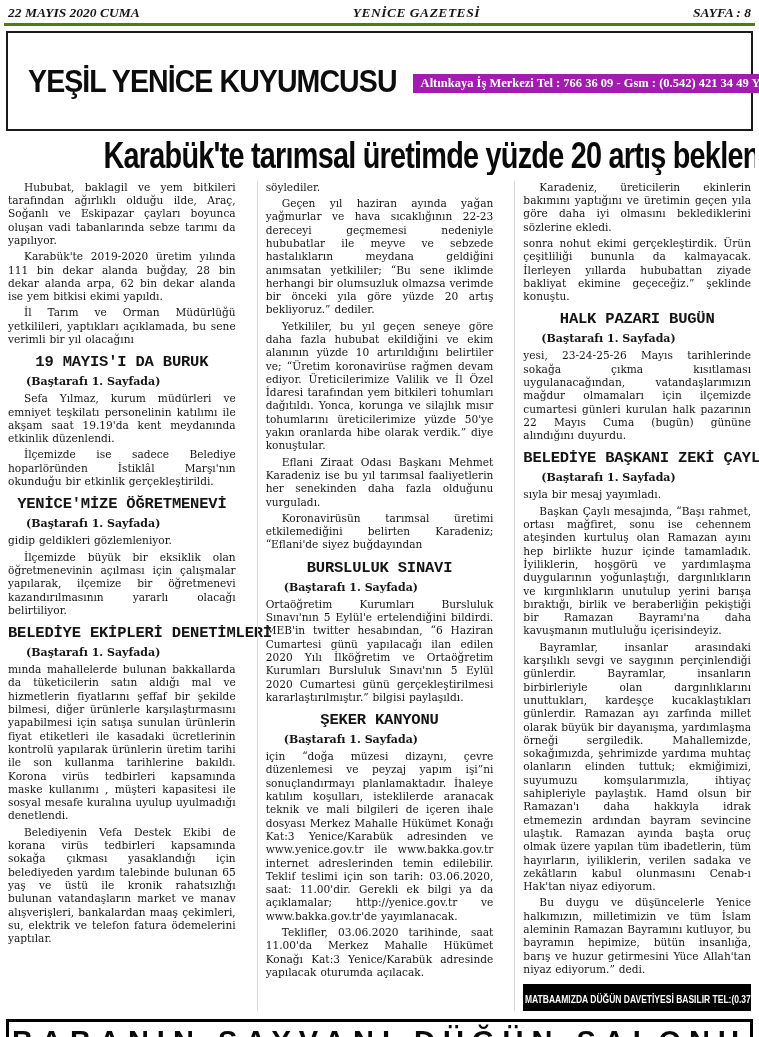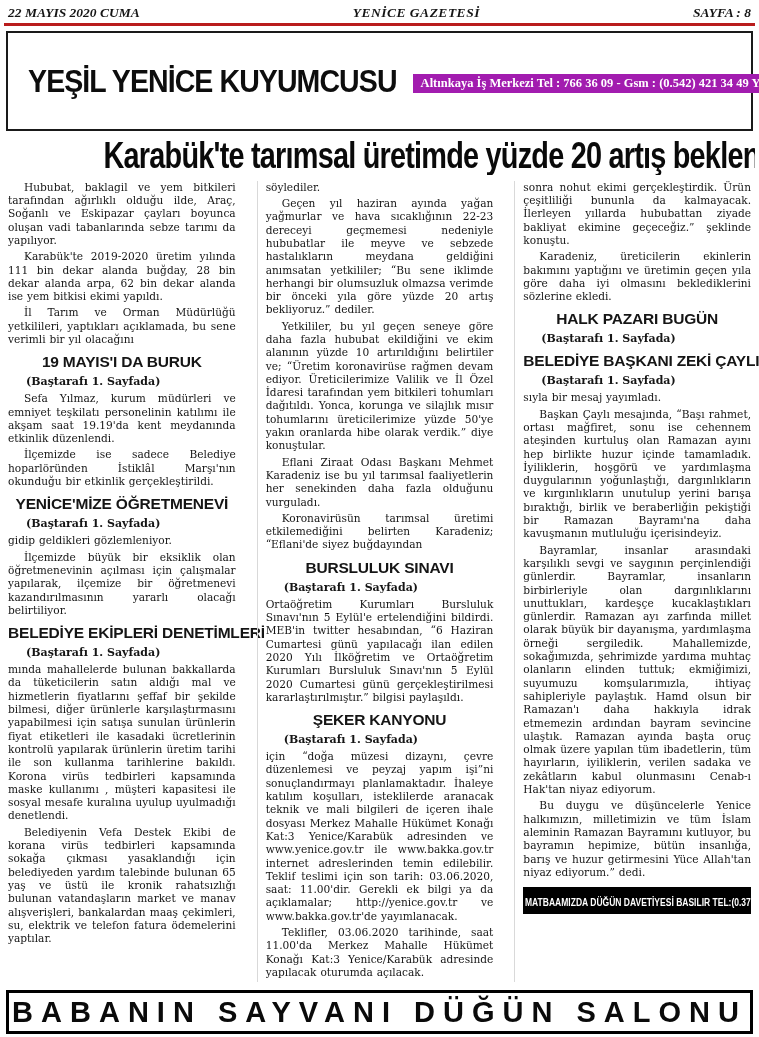--- a/index.html
+++ b/index.html
@@ -2,21 +2,21 @@
 <html lang="tr"><head>
 <meta charset="utf-8">
 <style>
   html,body{margin:0;padding:0;background:#fff;}
   body{width:759px;font-family:"DejaVu Serif",serif;color:#151515;-webkit-font-smoothing:antialiased;}
   .page{width:759px;padding:2px 4px;box-sizing:border-box;background:#fff;}
 
   
   .masthead{display:flex;justify-content:space-between;align-items:flex-end;
     font-family:"Liberation Serif",serif;font-weight:bold;font-style:italic;
-    font-size:13.5px;padding:3px 4px 2px;border-bottom:3px solid #b91c1c;}
+    font-size:13.5px;padding:3px 4px 2px;border-bottom:3px solid #4d7c0f;}
   .masthead .center{letter-spacing:.5px;}
 
   
   .top-ad{border:2px solid #1a1a1a;margin:5px 2px 4px;display:flex;align-items:stretch;height:96px;background:#fff;}
   .top-ad .jewel{width:200px;position:relative;overflow:hidden;background:#fff;}
   .top-ad .center-block{flex:1;display:flex;flex-direction:row;align-items:center;justify-content:center;padding:2px 4px;}
   .top-ad .shop-title{font-family:"Liberation Sans",sans-serif;font-weight:bold;font-size:31px;letter-spacing:-1px;
      transform:scaleX(.92);transform-origin:center;white-space:nowrap;color:#0d0d0d;line-height:1;}
   .top-ad .owner{font-family:"Liberation Serif",serif;font-size:21px;letter-spacing:1px;margin-top:4px;color:#0d0d0d;}
   .top-ad .addr-bar{background:#a21caf;color:#fff;font-family:"Liberation Serif",serif;font-weight:bold;font-size:12.5px;
@@ -42,21 +42,21 @@
   .headline span{display:inline-block;font-family:"Liberation Sans",sans-serif;font-weight:bold;
      font-size:37px;line-height:1.02;letter-spacing:-1px;transform:scaleX(.78);transform-origin:center;
      white-space:nowrap;color:#0a0a0a;}
 
   
   .columns{display:flex;gap:9px;padding:2px 4px 0;}
   .col{flex:1 1 0;min-width:0;}
   .col + .col{border-left:1px solid #d9d9d9;padding-left:8px;margin-left:12px;}
   .para{font-size:10.6px;line-height:13.3px;text-align:justify;margin:0 0 3px;word-spacing:.5px;}
   .para.indent{text-indent:16px;}
-  .subhead{font-family:Liberation Sans, sans-serif;font-weight:bold;font-size:15.5px;text-align:center;
+  .subhead{font-family:Liberation Mono, monospace;font-weight:bold;font-size:15.5px;text-align:center;
      margin:7px 0 4px;letter-spacing:-.2px;white-space:nowrap;}
   .cont{font-size:11px;font-weight:bold;text-indent:18px;margin:0 0 4px;}
   .print-banner{background:#000;color:#fff;margin-top:8px;padding:4px 2px;overflow:hidden;white-space:nowrap;}
   .print-banner span{display:inline-block;font-family:"Liberation Sans",sans-serif;font-weight:bold;
      font-size:11.5px;transform:scaleX(.74);transform-origin:left center;letter-spacing:0;}
 
   
   .bottom-ad{border:3px solid #000;margin:8px 2px 4px;background:#fff;}
   .ba-title{text-align:center;font-family:"Liberation Sans",sans-serif;font-weight:bold;font-size:29px;
      letter-spacing:8px;padding:3px 0 2px;white-space:nowrap;overflow:hidden;color:#0a0a0a;}
@@ -120,24 +120,25 @@
       <h3 class="subhead">BURSLULUK SINAVI</h3>
       <p class="cont">(Baştarafı 1. Sayfada)</p>
       <p class="para">Ortaöğretim Kurumları Bursluluk Sınavı'nın 5 Eylül'e ertelendiğini bildirdi. MEB'in twitter hesabından, “6 Haziran Cumartesi günü yapılacağı ilan edilen 2020 Yılı İlköğretim ve Ortaöğretim Kurumları Bursluluk Sınavı'nın 5 Eylül 2020 Cumartesi günü gerçekleştirilmesi kararlaştırılmıştır.” bilgisi paylaşıldı.</p>
       <h3 class="subhead">ŞEKER KANYONU</h3>
       <p class="cont">(Baştarafı 1. Sayfada)</p>
       <p class="para">için “doğa müzesi dizaynı, çevre düzenlemesi ve peyzaj yapım işi”ni sonuçlandırmayı planlamaktadır. İhaleye katılım koşulları, isteklilerde aranacak teknik ve mali bilgileri de içeren ihale dosyası Merkez Mahalle Hükümet Konağı Kat:3 Yenice/Karabük adresinden ve www.yenice.gov.tr ile www.bakka.gov.tr internet adreslerinden temin edilebilir. Teklif teslimi için son tarih: 03.06.2020, saat: 11.00'dir. Gerekli ek bilgi ya da açıklamalar; http://yenice.gov.tr ve www.bakka.gov.tr'de yayımlanacak.</p>
       <p class="para indent">Teklifler, 03.06.2020 tarihinde, saat 11.00'da Merkez Mahalle Hükümet Konağı Kat:3 Yenice/Karabük adresinde yapılacak oturumda açılacak.</p>
     </div>
 
     <div class="col">
+      <p class="para indent">Karadeniz, üreticilerin ekinlerin bakımını yaptığını ve üretimin geçen yıla göre daha iyi olmasını beklediklerini sözlerine ekledi.</p>
       <p class="para">sonra nohut ekimi gerçekleştirdik. Ürün çeşitliliği bununla da kalmayacak. İlerleyen yıllarda hububattan ziyade bakliyat ekimine geçeceğiz.” şeklinde konuştu.</p>
-      <p class="para indent">Karadeniz, üreticilerin ekinlerin bakımını yaptığını ve üretimin geçen yıla göre daha iyi olmasını beklediklerini sözlerine ekledi.</p>
       <h3 class="subhead">HALK PAZARI BUGÜN</h3>
       <p class="cont">(Baştarafı 1. Sayfada)</p>
+      <p class="para">yesi, 23-24-25-26 Mayıs tarihlerinde sokağa çıkma kısıtlaması uygulanacağından, vatandaşlarımızın mağdur olmamaları için ilçemizde cumartesi günleri kurulan halk pazarının 22 Mayıs Cuma (bugün) gününe alındığını duyurdu.</p>
       <h3 class="subhead">BELEDİYE BAŞKANI ZEKİ ÇAYLI</h3>
       <p class="cont">(Baştarafı 1. Sayfada)</p>
       <p class="para">sıyla bir mesaj yayımladı.</p>
       <p class="para indent">Başkan Çaylı mesajında, “Başı rahmet, ortası mağfiret, sonu ise cehennem ateşinden kurtuluş olan Ramazan ayını hep birlikte huzur içinde tamamladık. İyiliklerin, hoşgörü ve yardımlaşma duygularının yoğunlaştığı, dargınlıkların ve kırgınlıkların unutulup yerini barışa bıraktığı, birlik ve beraberliğin pekiştiği bir Ramazan Bayramı'na daha kavuşmanın mutluluğu içerisindeyiz.</p>
       <p class="para indent">Bayramlar, insanlar arasındaki karşılıklı sevgi ve saygının perçinlendiği günlerdir. Bayramlar, insanların birbirleriyle olan dargınlıklarını unuttukları, kardeşçe kucaklaştıkları günlerdir. Ramazan ayı zarfında millet olarak büyük bir dayanışma, yardımlaşma örneği sergiledik. Mahallemizde, sokağımızda, şehrimizde yardıma muhtaç olanların elinden tuttuk; ekmiğimizi, suyumuzu komşularımızla, ihtiyaç sahipleriyle paylaştık. Hamd olsun bir Ramazan'ı daha hakkıyla idrak etmemezin ardından bayram sevincine ulaştık. Ramazan ayında başta oruç olmak üzere yapılan tüm ibadetlerin, tüm hayırların, iyiliklerin, verilen sadaka ve zekâtların kabul olunmasını Cenab-ı Hak'tan niyaz ediyorum.</p>
       <p class="para indent">Bu duygu ve düşüncelerle Yenice halkımızın, milletimizin ve tüm İslam aleminin Ramazan Bayramını kutluyor, bu bayramın hepimize, bütün insanlığa, barış ve huzur getirmesini Yüce Allah'tan niyaz ediyorum.” dedi.</p>
       <div class="print-banner">
         <span>MATBAAMIZDA DÜĞÜN DAVETİYESİ BASILIR TEL:(0.370) 766 12 02</span>
       </div>
     </div>

